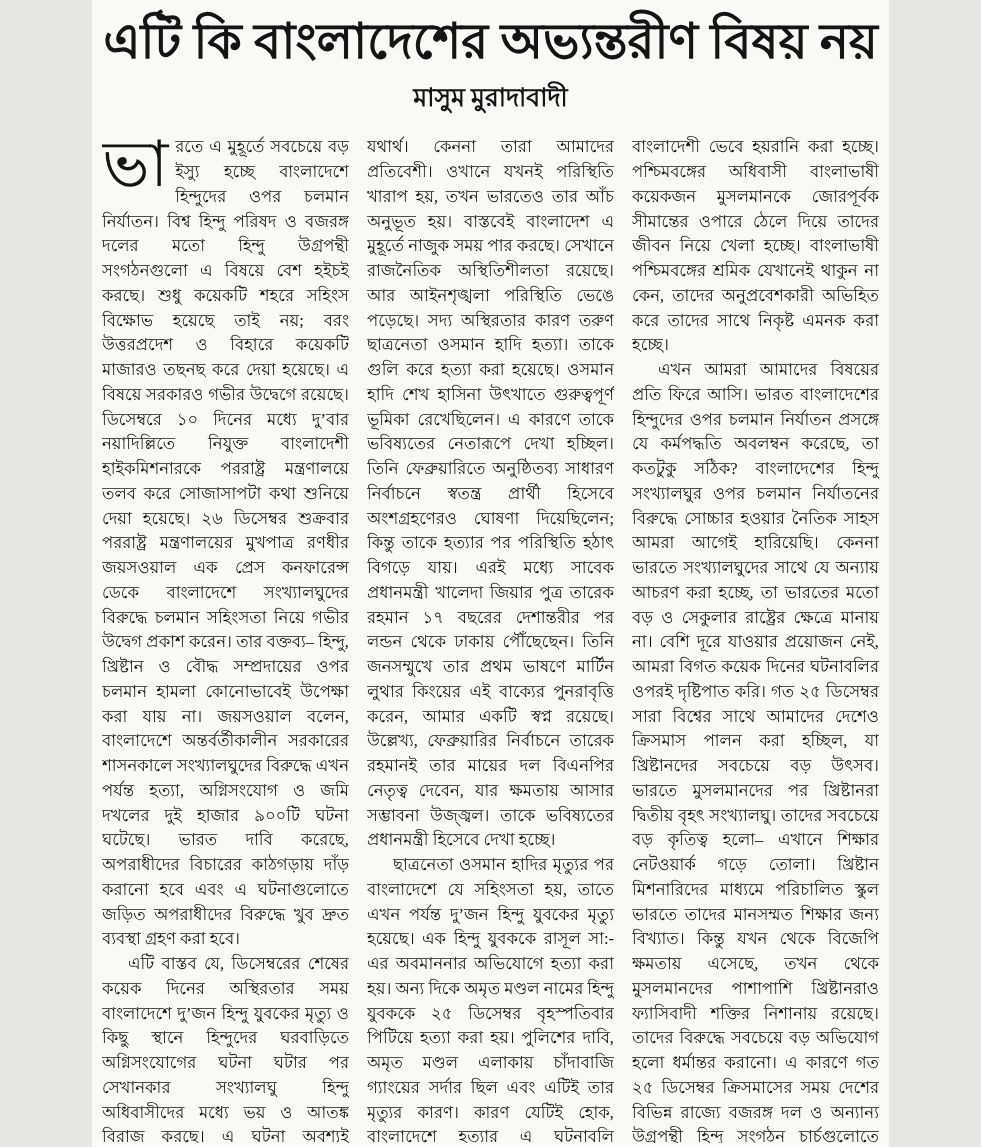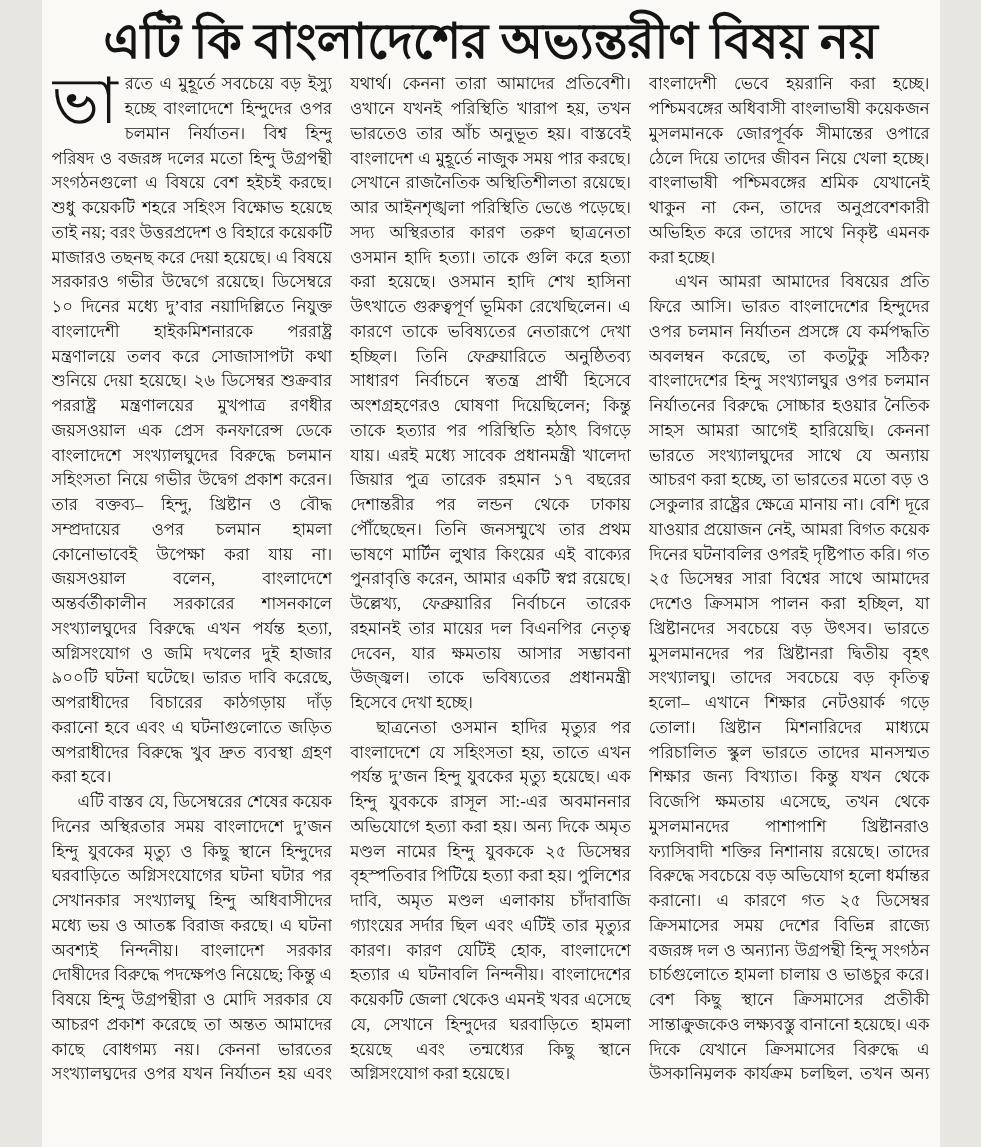--- a/index.html
+++ b/index.html
@@ -2,21 +2,21 @@
 <html lang="bn"><head>
 <meta charset="utf-8">
 <style>
   html, body {
     margin: 0;
     padding: 0;
     background: #e8e6e1;
   }
   .page {
     position: relative;
-    width: 898px;
+    width: 797px;
     height: 1147px;
     margin: 0 auto;
     background: #faf9f5;
     color: #141414;
     font-family: "Liberation Serif", "DejaVu Serif", serif;
     overflow: hidden;
     box-sizing: border-box;
     padding: 10px 10px 0 10px;
   }
   .headline {
@@ -58,20 +58,21 @@
     line-height: 0.82;
     padding: 4px 7px 0 0;
     font-weight: 500;
   }
 </style>
 </head>
 <body>
 
 <div class="page">
   <h1 class="headline">এটি কি বাংলাদেশের অভ্যন্তরীণ বিষয় নয়</h1>
+  <div class="byline">মাসুম মুরাদাবাদী</div>
 
   <div class="columns">
     <div class="col">
       <div class="col-paras">
           <p class="para"><span class="dropcap">ভা</span>রতে এ মুহূর্তে সবচেয়ে বড় ইস্যু হচ্ছে বাংলাদেশে হিন্দুদের ওপর চলমান নির্যাতন। বিশ্ব হিন্দু পরিষদ ও বজরঙ্গ দলের মতো হিন্দু উগ্রপন্থী সংগঠনগুলো এ বিষয়ে বেশ হইচই করছে। শুধু কয়েকটি শহরে সহিংস বিক্ষোভ হয়েছে তাই নয়; বরং উত্তরপ্রদেশ ও বিহারে কয়েকটি মাজারও তছনছ করে দেয়া হয়েছে। এ বিষয়ে সরকারও গভীর উদ্বেগে রয়েছে। ডিসেম্বরে ১০ দিনের মধ্যে দু’বার নয়াদিল্লিতে নিযুক্ত বাংলাদেশী হাইকমিশনারকে পররাষ্ট্র মন্ত্রণালয়ে তলব করে সোজাসাপটা কথা শুনিয়ে দেয়া হয়েছে। ২৬ ডিসেম্বর শুক্রবার পররাষ্ট্র মন্ত্রণালয়ের মুখপাত্র রণধীর জয়সওয়াল এক প্রেস কনফারেন্স ডেকে বাংলাদেশে সংখ্যালঘুদের বিরুদ্ধে চলমান সহিংসতা নিয়ে গভীর উদ্বেগ প্রকাশ করেন। তার বক্তব্য– হিন্দু, খ্রিষ্টান ও বৌদ্ধ সম্প্রদায়ের ওপর চলমান হামলা কোনোভাবেই উপেক্ষা করা যায় না। জয়সওয়াল বলেন, বাংলাদেশে অন্তর্বর্তীকালীন সরকারের শাসনকালে সংখ্যালঘুদের বিরুদ্ধে এখন পর্যন্ত হত্যা, অগ্নিসংযোগ ও জমি দখলের দুই হাজার ৯০০টি ঘটনা ঘটেছে। ভারত দাবি করেছে, অপরাধীদের বিচারের কাঠগড়ায় দাঁড় করানো হবে এবং এ ঘটনাগুলোতে জড়িত অপরাধীদের বিরুদ্ধে খুব দ্রুত ব্যবস্থা গ্রহণ করা হবে।</p>
           <p class="para indent">এটি বাস্তব যে, ডিসেম্বরের শেষের কয়েক দিনের অস্থিরতার সময় বাংলাদেশে দু’জন হিন্দু যুবকের মৃত্যু ও কিছু স্থানে হিন্দুদের ঘরবাড়িতে অগ্নিসংযোগের ঘটনা ঘটার পর সেখানকার সংখ্যালঘু হিন্দু অধিবাসীদের মধ্যে ভয় ও আতঙ্ক বিরাজ করছে। এ ঘটনা অবশ্যই নিন্দনীয়। বাংলাদেশ সরকার দোষীদের বিরুদ্ধে পদক্ষেপও নিয়েছে; কিন্তু এ বিষয়ে হিন্দু উগ্রপন্থীরা ও মোদি সরকার যে আচরণ প্রকাশ করেছে তা অন্তত আমাদের কাছে বোধগম্য নয়। কেননা ভারতের সংখ্যালঘুদের ওপর যখন নির্যাতন হয় এবং সে বিষয়ে কোনো মুসলিম দেশ প্রতিবাদ করে, তখন ভারত সরকার ওই প্রতিবাদকে এ বলে তাচ্ছিল্যের সাথে প্রত্যাখ্যান করে যে, ‘এটি আমাদের অভ্যন্তরীণ বিষয়। বাইরের কোনো দেশের এ ব্যাপারে হস্তক্ষেপ করার অধিকার নেই।’ কূটনৈতিক দৃষ্টিকোণ থেকে এ কথা সঠিক। কিন্তু যদি আমরা কোনো দেশকে আমাদের বিষয়ে হস্তক্ষেপের অনুমতি না দিই, তাহলে প্রশ্ন হচ্ছে– আজ ভারত বাংলাদেশে হিন্দু সংখ্যালঘুর ওপর চলমান নির্যাতনের বিরুদ্ধে প্রতিবাদ কেন করছে এবং ওই সব হিন্দু উগ্রপন্থী সংগঠন যারা এখানে সংখ্যালঘুদের ওপর হামলার জন্য দায়ী, তারা এ নিয়ে কেন এত হইচই করছে? এটি কি বাংলাদেশের অভ্যন্তরীণ বিষয় নয়? তাদের ব্যাপারে কোনো কিছু বলা এবং হস্তক্ষেপ করার অধিকার তো আমাদের নেই।</p>
         </div>
     </div>
     <div class="col">
       <div class="col-paras">

